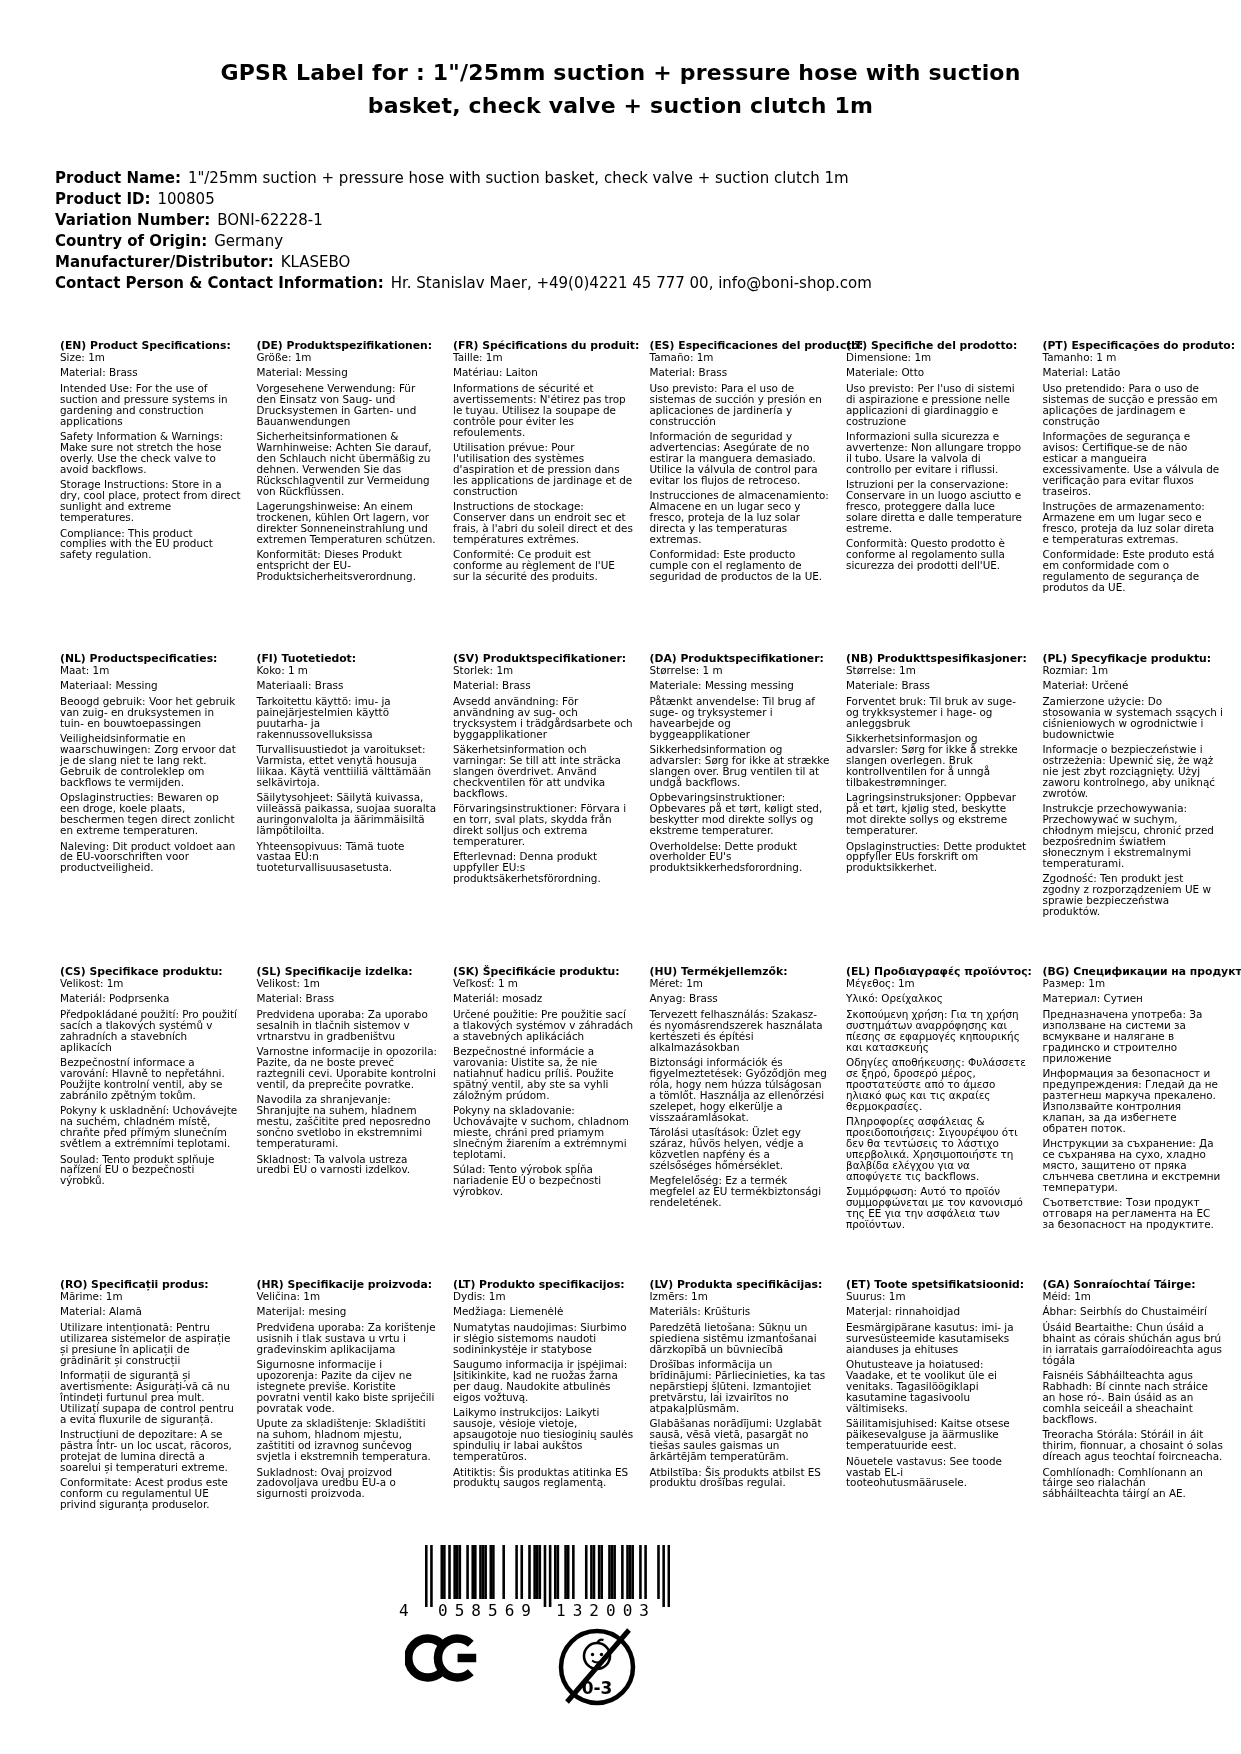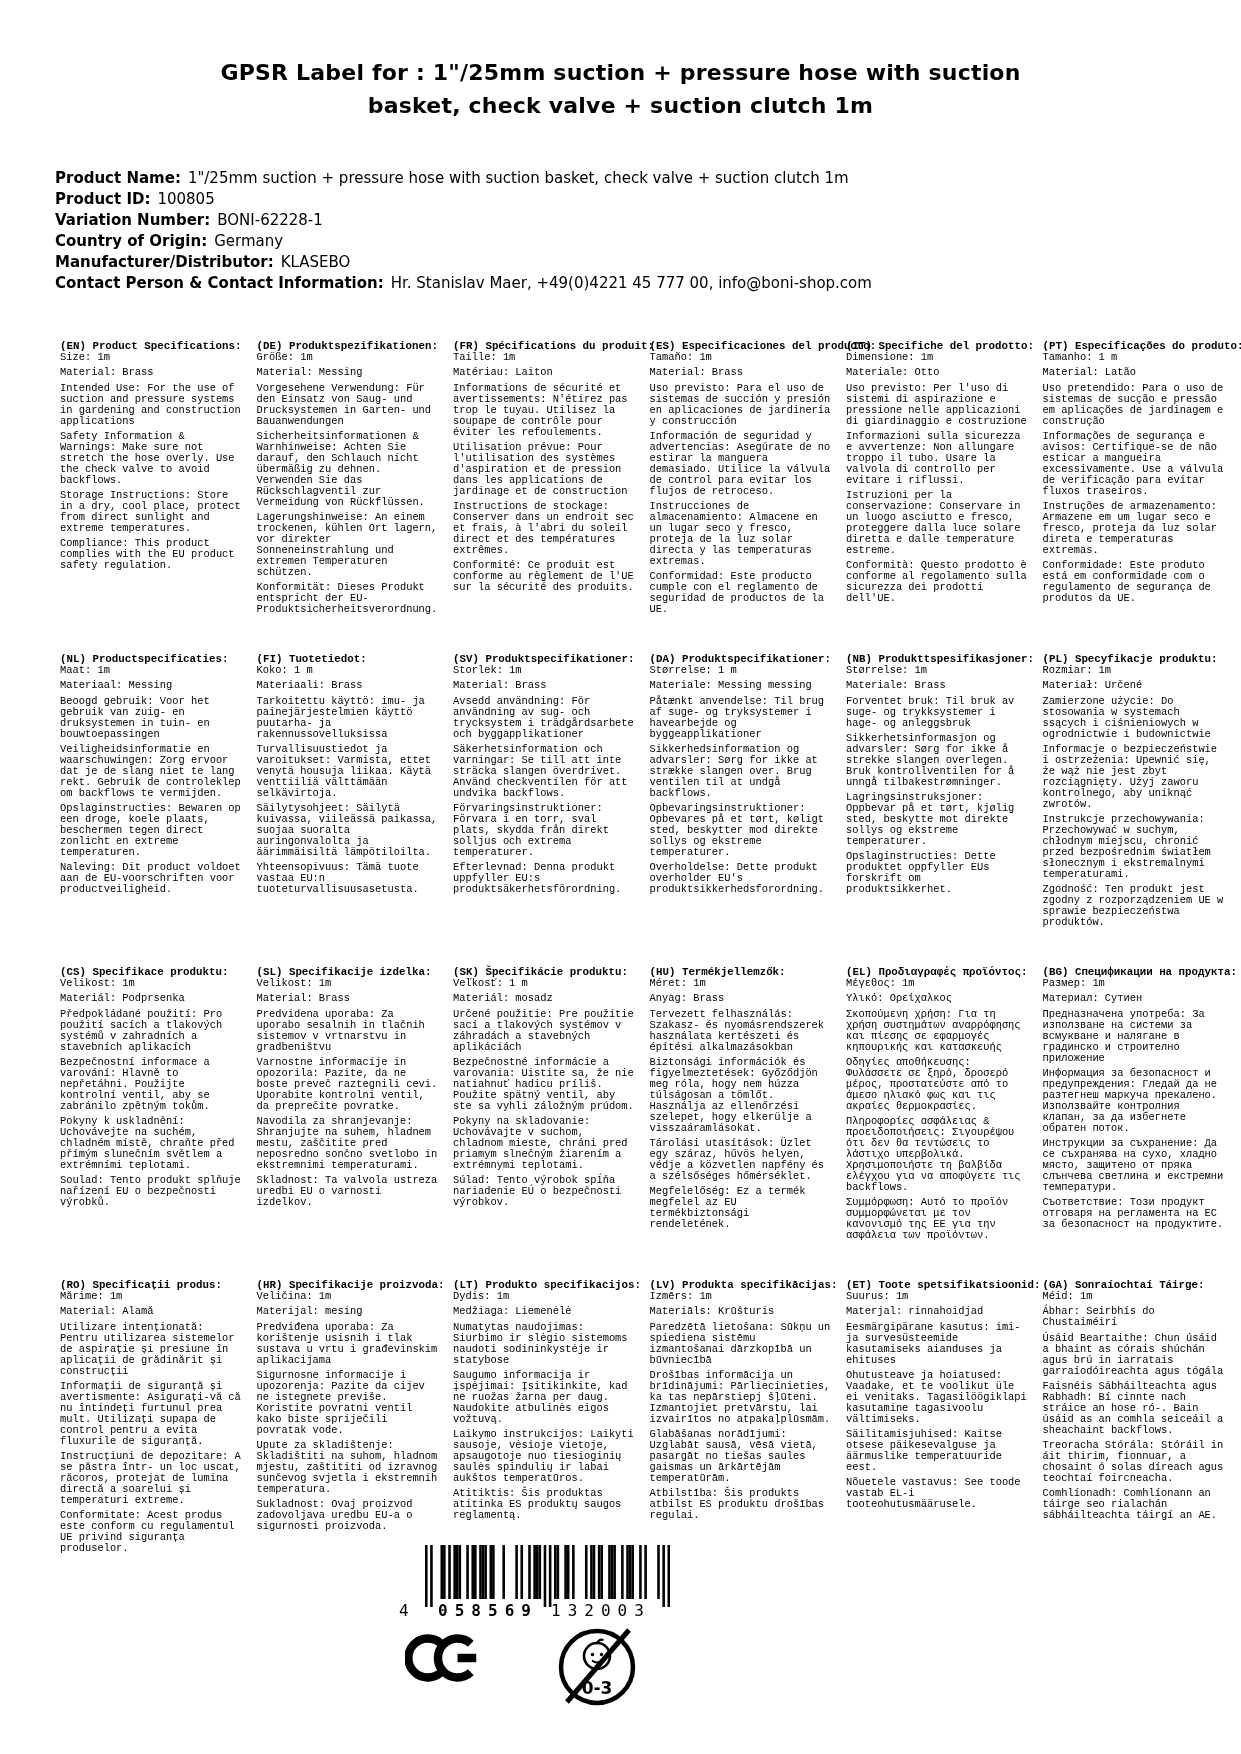--- a/index.html
+++ b/index.html
@@ -4,30 +4,30 @@
 <style>
   html,body{margin:0;padding:0;background:#fff;}
   body{width:1241px;height:1754px;position:relative;font-family:"DejaVu Sans",sans-serif;color:#000;}
   .title{position:absolute;top:56px;left:0;width:100%;text-align:center;font-weight:bold;
          font-size:22px;line-height:33px;letter-spacing:.2px;}
   .info{position:absolute;left:55px;top:168px;font-size:15px;line-height:21px;}
   .info-row{white-space:nowrap;}
   .info-label{font-weight:bold;margin-right:7px;}
   .grid{position:absolute;left:60px;top:341px;display:grid;
         grid-template-columns:repeat(6,196.5px);grid-auto-rows:313px;}
-  .block{width:181px;font-size:10.4px;line-height:10.9px;font-family:Liberation Mono, monospace;}
+  .block{width:181px;font-size:10.4px;line-height:10.9px;}
   .block-heading{font-weight:bold;font-size:10.8px;white-space:nowrap;margin:0;}
   .block p{margin:4.6px 0 0 0;}
   .block p.first{margin-top:0;}
   .barcode{position:absolute;left:383px;top:1545px;width:300px;height:80px;}
   .bars{position:absolute;left:42px;top:0;}
   .bc-digit-first{position:absolute;left:16px;top:56px;font-family:"DejaVu Sans Mono",monospace;font-size:16px;}
   .bc-left{position:absolute;left:50px;top:56px;width:110px;text-align:center;
-           font-family:"DejaVu Sans Mono",monospace;font-size:16px;letter-spacing:7px;font-weight:bold;}
-  .bc-right{position:absolute;left:168px;top:56px;width:110px;text-align:left;
+           font-family:"DejaVu Sans Mono",monospace;font-size:16px;letter-spacing:7px;}
+  .bc-right{position:absolute;left:168px;top:56px;width:110px;text-align:center;
            font-family:"DejaVu Sans Mono",monospace;font-size:16px;letter-spacing:7px;}
   .ce-mark{position:absolute;left:405px;top:1630px;}
   .age-mark{position:absolute;left:556px;top:1618px;}
 </style>
 </head>
 <body>
 
 <div class="title">
   <div>GPSR Label for : 1"/25mm suction + pressure hose with suction</div>
   <div>basket, check valve + suction clutch 1m</div>

